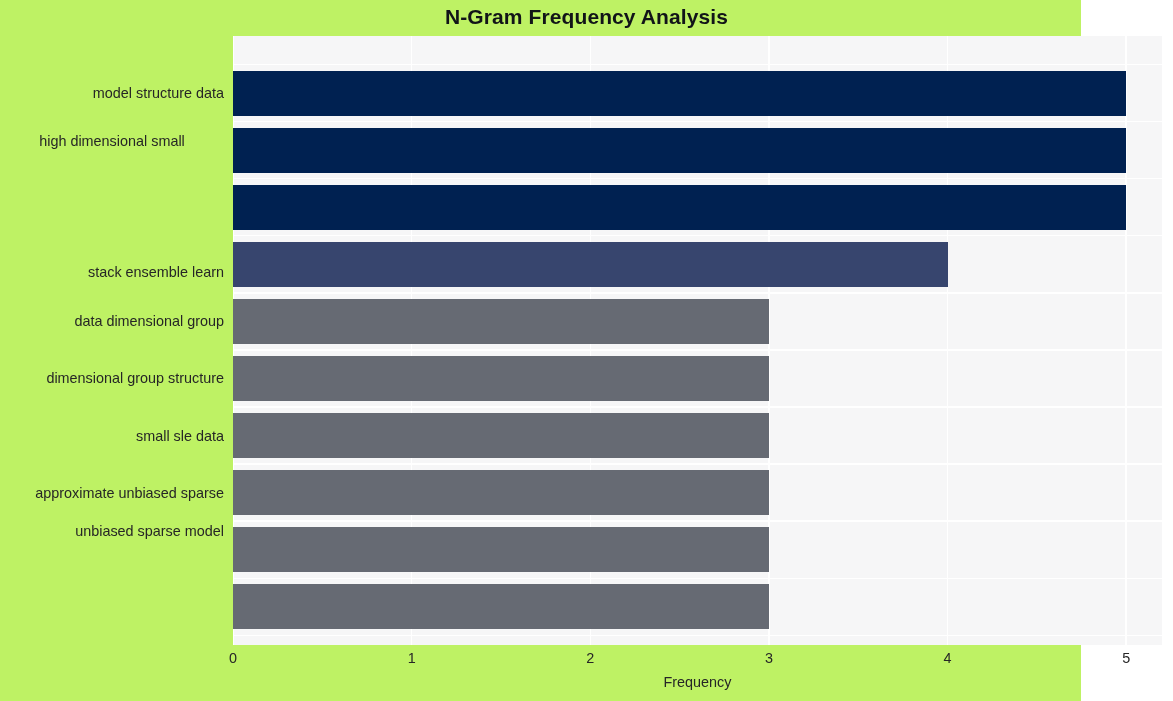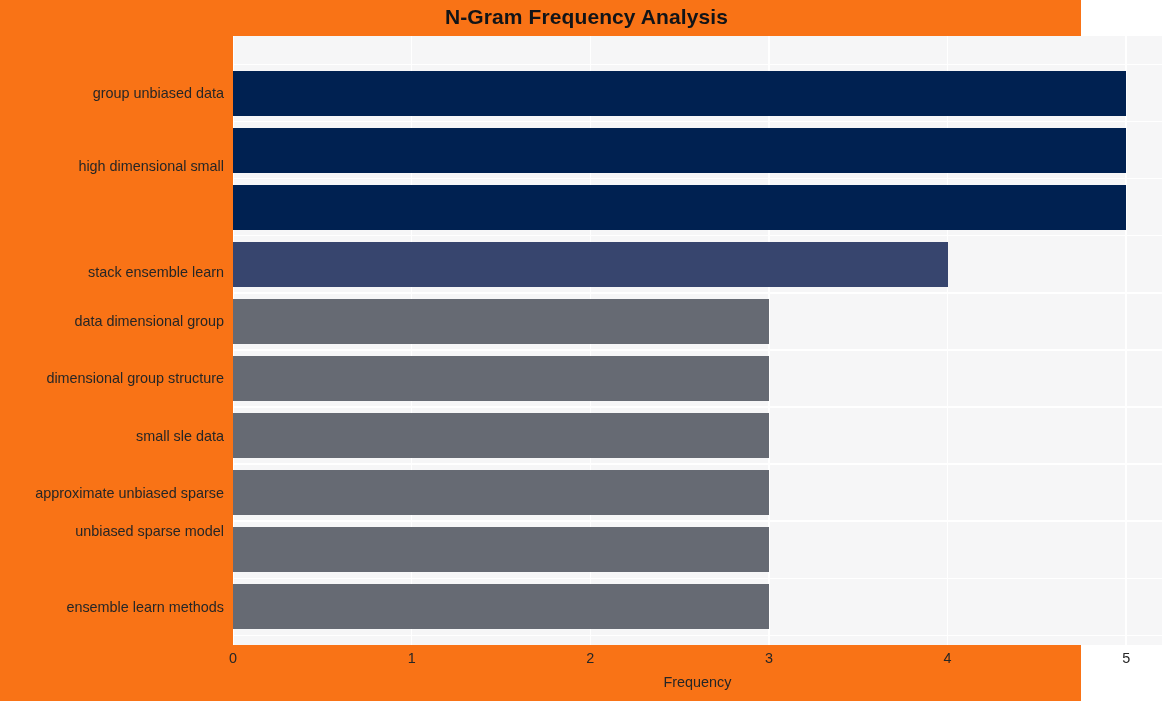--- a/index.html
+++ b/index.html
@@ -10,21 +10,21 @@
   body {
     width: 1173px;
     height: 701px;
     font-family: "Liberation Sans", sans-serif;
     overflow: hidden;
   }
   #figure {
     position: relative;
     width: 1081px;
     height: 701px;
-    background: #f97316;
+    background: #bef264;
   }
   #chart-title {
     position: absolute;
     left: 0;
     top: 5px;
     width: 1173px;
     text-align: center;
     font-size: 21px;
     font-weight: bold;
     color: #111418;
@@ -168,29 +168,28 @@
         <div class="bar-row" style="top: 485.145px; height: 57.0759px;">
           <div class="bar" title="unbiased sparse model: 3" style="width: 535.962px; background: rgb(102, 106, 115); top: 6.03796px;"></div>
         </div>
         <div class="bar-row" style="top: 542.221px; height: 57.0759px;">
           <div class="bar" title="ensemble learn methods: 3" style="width: 535.962px; background: rgb(102, 106, 115); top: 6.03796px;"></div>
         </div>
       </div>
   </div>
 
   <div id="y-labels">
-      <div class="y-label" style="top: 49.0759px;">group unbiased data</div>
-      <div class="y-label" style="top: 122px;">high dimensional small</div>
+      <div class="y-label" style="top: 49.0759px;">model structure data</div>
+      <div class="y-label" style="top: 97px; text-align: center;">high dimensional small</div>
       <div class="y-label" style="top: 228px;">stack ensemble learn</div>
       <div class="y-label" style="top: 277.38px;">data dimensional group</div>
       <div class="y-label" style="top: 391.531px;">small sle data</div>
       <div class="y-label" style="top: 334.455px;">dimensional group structure</div>
       <div class="y-label" style="top: 448.607px; padding-left: 22px;">approximate unbiased sparse</div>
       <div class="y-label" style="top: 487px;">unbiased sparse model</div>
-      <div class="y-label" style="top: 562.759px;">ensemble learn methods</div>
     </div>
 
   <div id="x-labels">
       <div class="x-label" style="left: 0px;">0</div>
       <div class="x-label" style="left: 178.654px;">1</div>
       <div class="x-label" style="left: 357.308px;">2</div>
       <div class="x-label" style="left: 535.962px;">3</div>
       <div class="x-label" style="left: 714.615px;">4</div>
       <div class="x-label" style="left: 893.269px;">5</div>
     </div>

